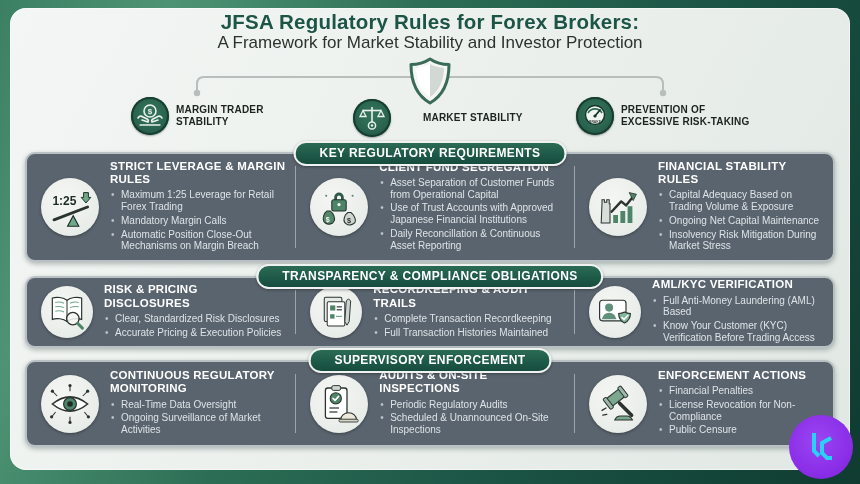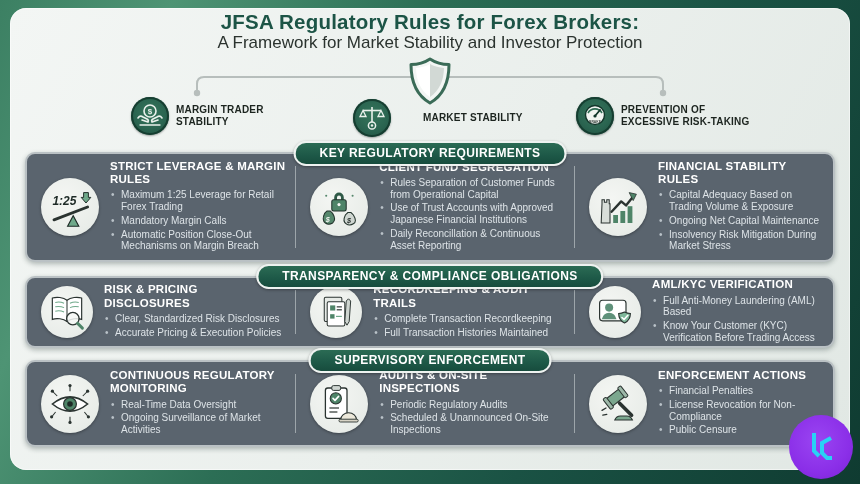--- a/index.html
+++ b/index.html
@@ -49,21 +49,21 @@
     display:flex;align-items:stretch;
   }
   .cell{position:relative;display:flex;align-items:center;padding:8px 10px 8px 14px;box-sizing:border-box;}
   .cell:not(:last-child)::after{
     content:"";position:absolute;right:0;top:12px;bottom:12px;width:1px;background:rgba(240,244,244,.45);
   }
   .icircle{
     flex:none;border-radius:50%;background:radial-gradient(circle at 40% 35%,#f4f6f3 0%,#e9ede9 70%,#dde3de 100%);
     box-shadow:0 1px 3px rgba(0,0,0,.35);display:flex;align-items:center;justify-content:center;
   }
-  .ic-lg{width:58px;height:58px;font-style:italic;}
+  .ic-lg{width:58px;height:58px;}
   .ic-md{width:52px;height:52px;}
   .ctext{margin-left:11px;}
   .ctitle{font-size:11.5px;font-weight:bold;color:#ffffff;letter-spacing:.25px;margin:0 0 3px 0;line-height:1.15;}
   ul.blist{list-style:none;margin:0;padding:0;}
   ul.blist li{
     position:relative;padding-left:11px;margin:0 0 2px 0;
     font-size:10px;line-height:1.18;color:#dde3e7;
   }
   ul.blist li::before{content:"•";position:absolute;left:1px;top:0;color:#b9c2c8;}
   
@@ -174,21 +174,21 @@
         <text x="16" y="49" text-anchor="middle" font-size="9" font-weight="bold" fill="#f2f5f2">$</text>
         <path d="M38,40 q-4,8 1,11 q4,3 9,0 q5,-3 0,-11 l-3,-3 h-4 z" fill="#cfd6d1" stroke="#22332c" stroke-width="1.3"></path>
         <text x="42.5" y="50" text-anchor="middle" font-size="9" font-weight="bold" fill="#2a3330">$</text>
         <circle cx="14" cy="16" r="1.3" fill="#55876c"></circle>
           <circle cx="47" cy="16" r="1.3" fill="#55876c"></circle>
       </svg>
     </div>
     <div class="ctext">
       <h3 class="ctitle">CLIENT FUND SEGREGATION</h3>
       <ul class="blist">
-        <li>Rules Separation of Customer Funds from Operational Capital</li>
+        <li>Asset Separation of Customer Funds from Operational Capital</li>
         <li>Use of Trust Accounts with Approved Japanese Financial Institutions</li>
         <li>Daily Reconcillation &amp; Continuous Asset Reporting</li>
       </ul>
     </div>
   </div>
 
   <div class="cell" style="flex:0 0 32%;">
     <div class="icircle ic-lg">
       <svg width="48" height="48" viewBox="0 0 60 60">
         <path d="M10,26 v-5 h3 v3 h3 v-3 h3 v5 h1 v24 h-11 z" fill="#d8ded9" stroke="#2a3330" stroke-width="1.3"></path>

